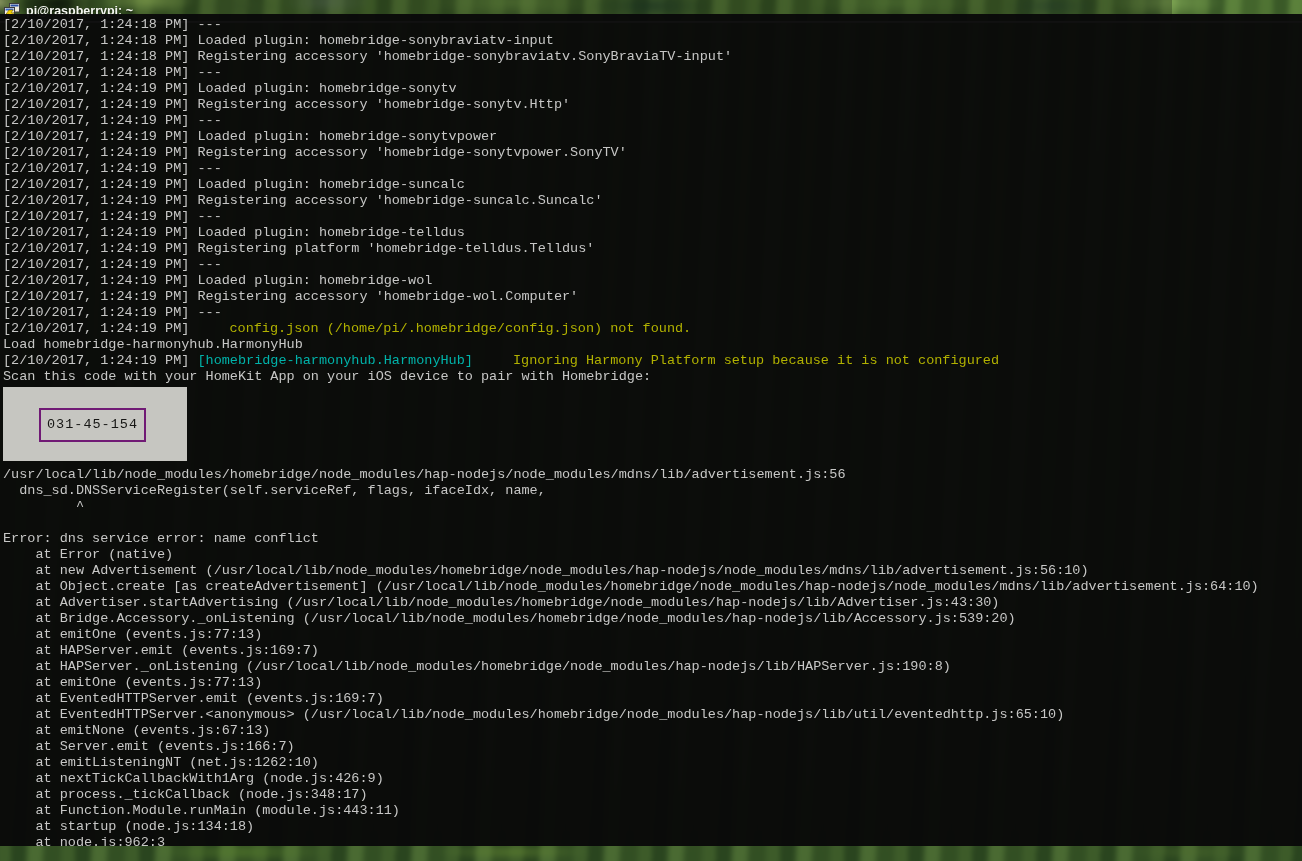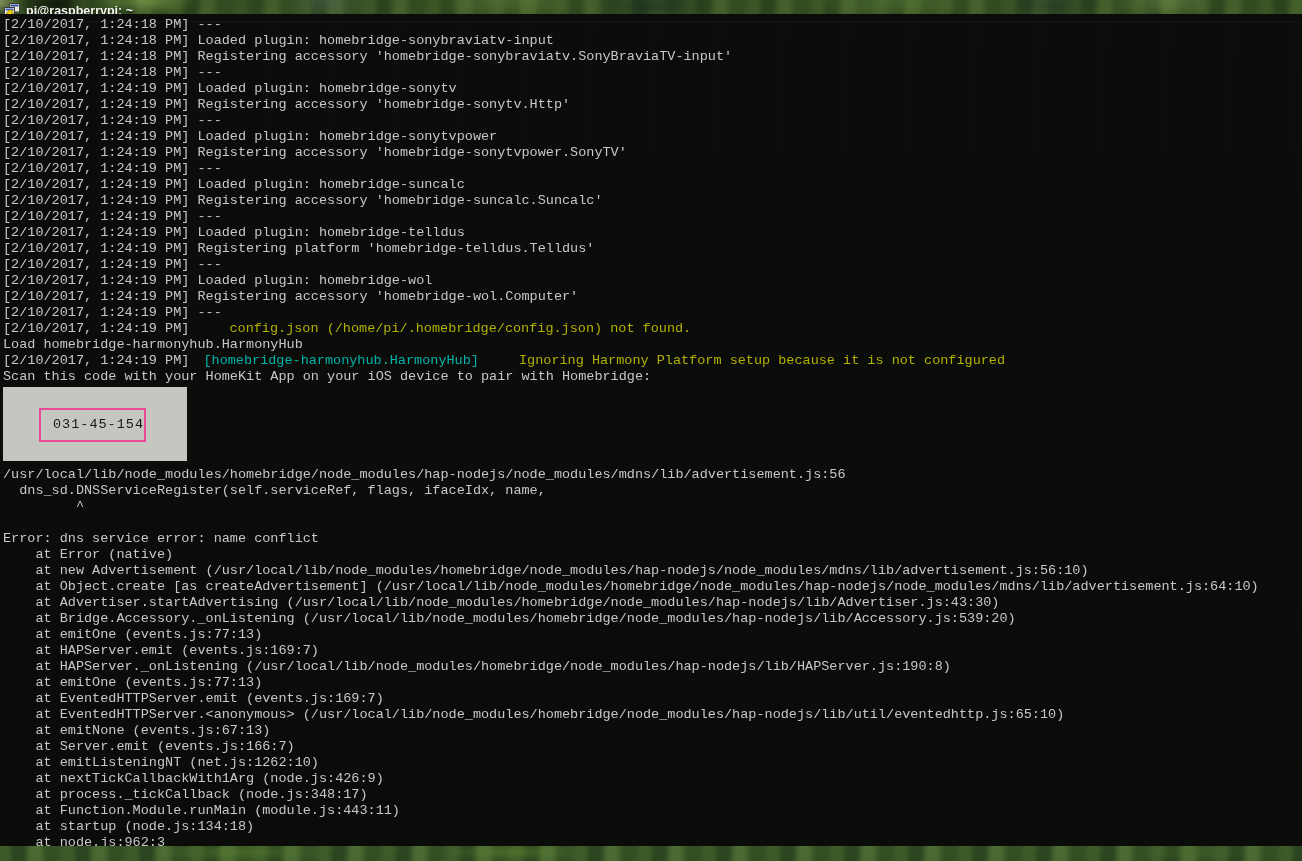--- a/index.html
+++ b/index.html
@@ -23,21 +23,21 @@
       radial-gradient(80px 24px at 1175px 10px, rgba(150,190,100,.6), rgba(150,190,100,0) 70%),
       radial-gradient(130px 14px at 250px 860px, rgba(90,130,45,.55), rgba(90,130,45,0) 70%),
       radial-gradient(110px 12px at 520px 860px, rgba(105,140,50,.5), rgba(105,140,50,0) 70%),
       radial-gradient(90px 12px at 1200px 860px, rgba(80,110,45,.45), rgba(80,110,45,0) 70%),
       repeating-linear-gradient(93deg,
         rgba(38,68,30,.45) 0 14px, rgba(118,162,78,.40) 18px 30px,
         rgba(58,92,40,.42) 34px 48px, rgba(88,128,58,.38) 52px 64px),
       linear-gradient(180deg,#4a6b2f 0%,#44642c 55%,#2c441f 100%);
   }
   .titlebar{
-    position:absolute;left:0;top:0;width:1302px;height:21px;
+    position:absolute;left:0;top:0;width:1172px;height:21px;
     background:rgba(6,10,4,.28);
     display:flex;align-items:center;gap:6px;padding-left:4px;box-sizing:border-box;
   }
   .titlebar .app-icon{width:16px;height:16px;flex:0 0 auto;display:block;}
   .title-text{
     color:#f4f6f0;font-size:12.5px;font-weight:bold;
     text-shadow:0 1px 2px rgba(0,0,0,.8);white-space:nowrap;
   }
   .win-edge{
     position:absolute;left:0;top:21px;width:1302px;height:2px;
@@ -47,29 +47,29 @@
     position:absolute;left:0;top:14px;width:1302px;height:832px;
     background:rgba(9,9,9,.965);
     padding:3px 0 0 3px;box-sizing:border-box;overflow:hidden;
     font-family:"Liberation Mono","DejaVu Sans Mono",monospace;
     font-size:13.5px;line-height:16px;color:var(--c-def,#c7c7c6);
     white-space:pre;cursor:text;
   }
   .term-line{height:16px;}
   .seg-d{color:var(--c-def,#c7c7c6);}
   .seg-y{color:var(--c-yel,#b1b100);margin-left:32px;}
-  .seg-c{color:var(--c-cyn,#00b3aa);margin-left:6px;}
+  .seg-c{color:var(--c-cyn,#00b3aa);}
   .pair-wrap{height:80px;}
   .pair-block{
     width:184px;height:74px;background:var(--c-blk,#c6c6c1);
     position:relative;margin-top:2px;
   }
   .pin-box{
     position:absolute;left:36px;top:21px;width:103px;height:30px;
-    border:2px solid #ec4899;display:flex;align-items:center;justify-content:flex-end;
+    border:2px solid #701a75;display:flex;align-items:center;justify-content:center;
   }
   .pin-box span{color:#161614;font-size:13.5px;letter-spacing:1px;}
 </style>
 </head>
 <body>
 
 <div class="wallpaper"></div>
 
 <div class="titlebar">
   <svg class="app-icon" viewBox="0 0 16 16">

